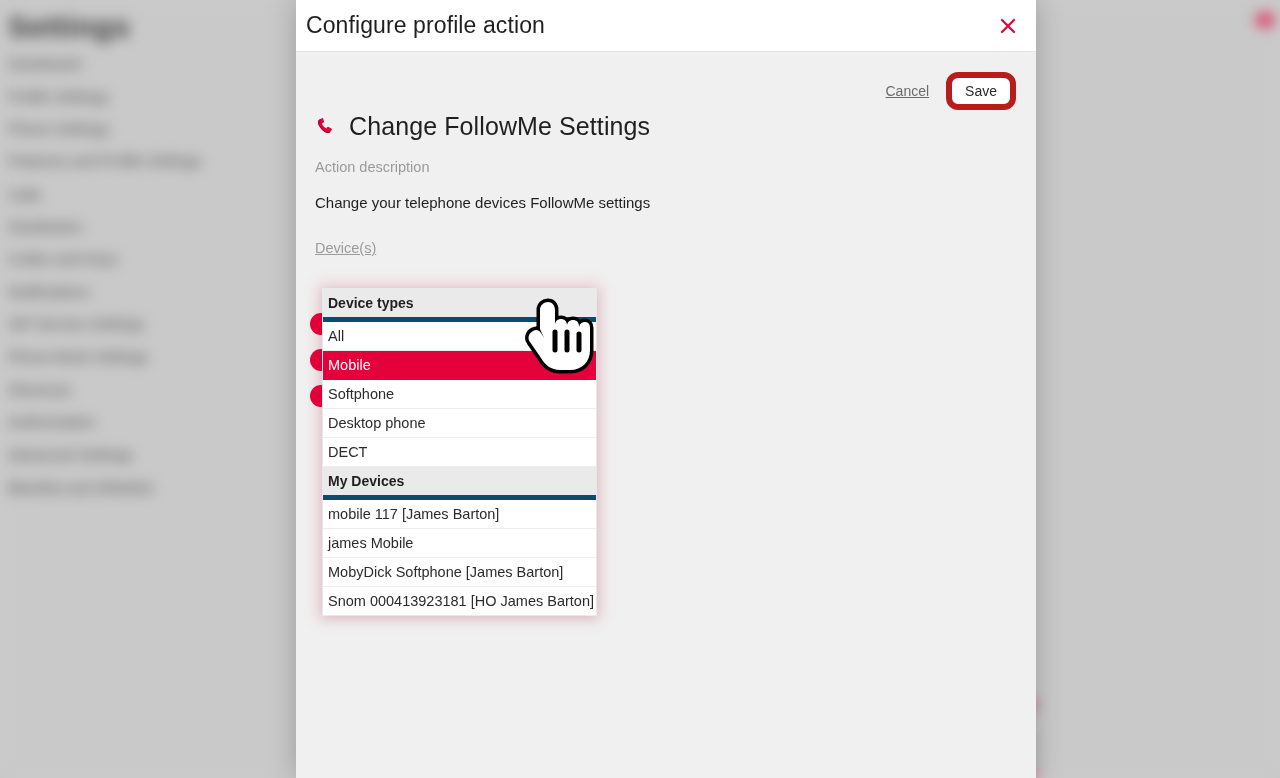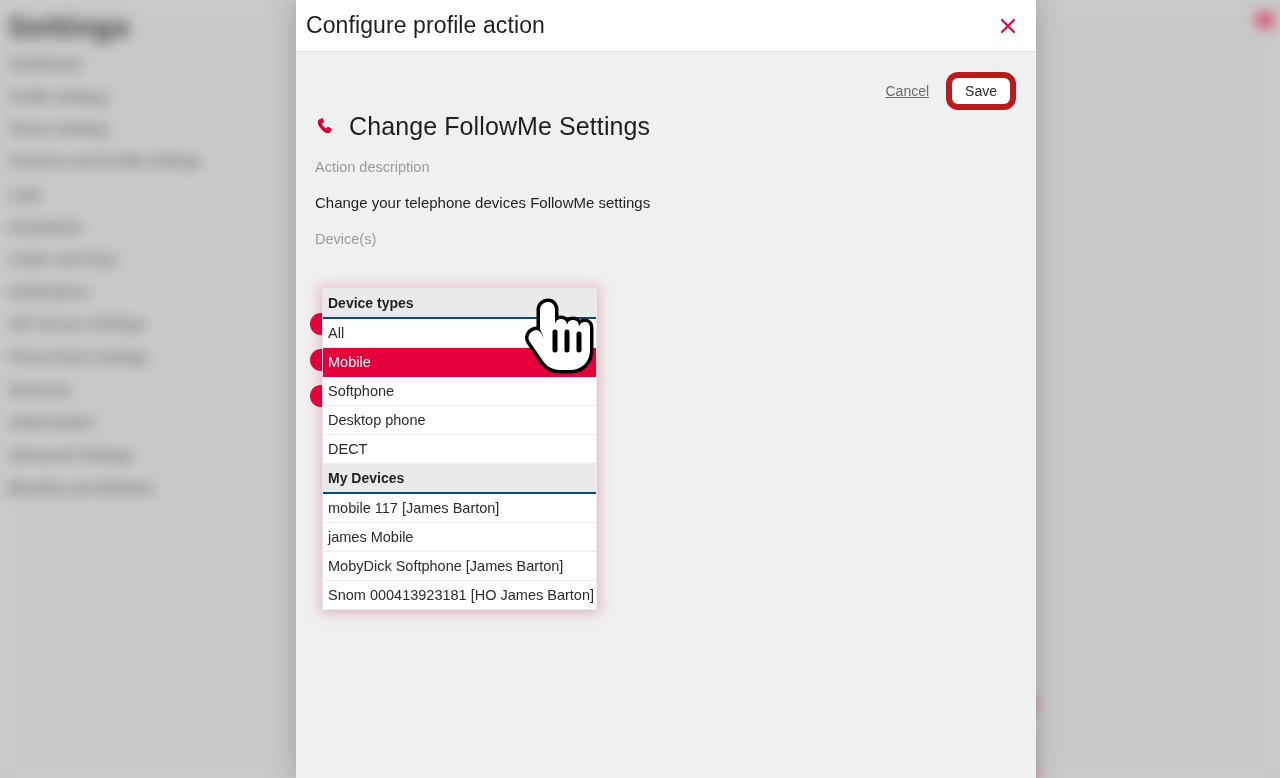--- a/index.html
+++ b/index.html
@@ -187,21 +187,21 @@
     padding-left: 1px;
   }
 
   .field-value {
     font-size: 15px;
     color: #1f1f1f;
     margin-top: 19px;
     padding-left: 1px;
   }
 
-  .device-label { margin-top: 20px; }
+  .device-label { margin-top: 29px; text-decoration: underline; }
 
   
   .chip-stack {
     position: absolute;
     left: 14px;
     top: 261px;
     width: 120px;
   }
 
   .chip {
@@ -225,21 +225,21 @@
     z-index: 30;
     overflow: hidden;
   }
 
   .dd-group-header {
     background: #eaeaea;
     color: #1f1f1f;
     font-size: 14px;
     font-weight: 700;
     padding: 6px 0 6px 5px;
-    border-bottom: 2px solid #0c4a6e;
+    border-bottom: 5px solid #0c4a6e;
   }
 
   .dd-item {
     font-size: 14.5px;
     color: #2b2b2b;
     padding: 5px 0 5px 5px;
     border-bottom: 1px solid #ededed;
     cursor: pointer;
     white-space: nowrap;
     line-height: 18px;

